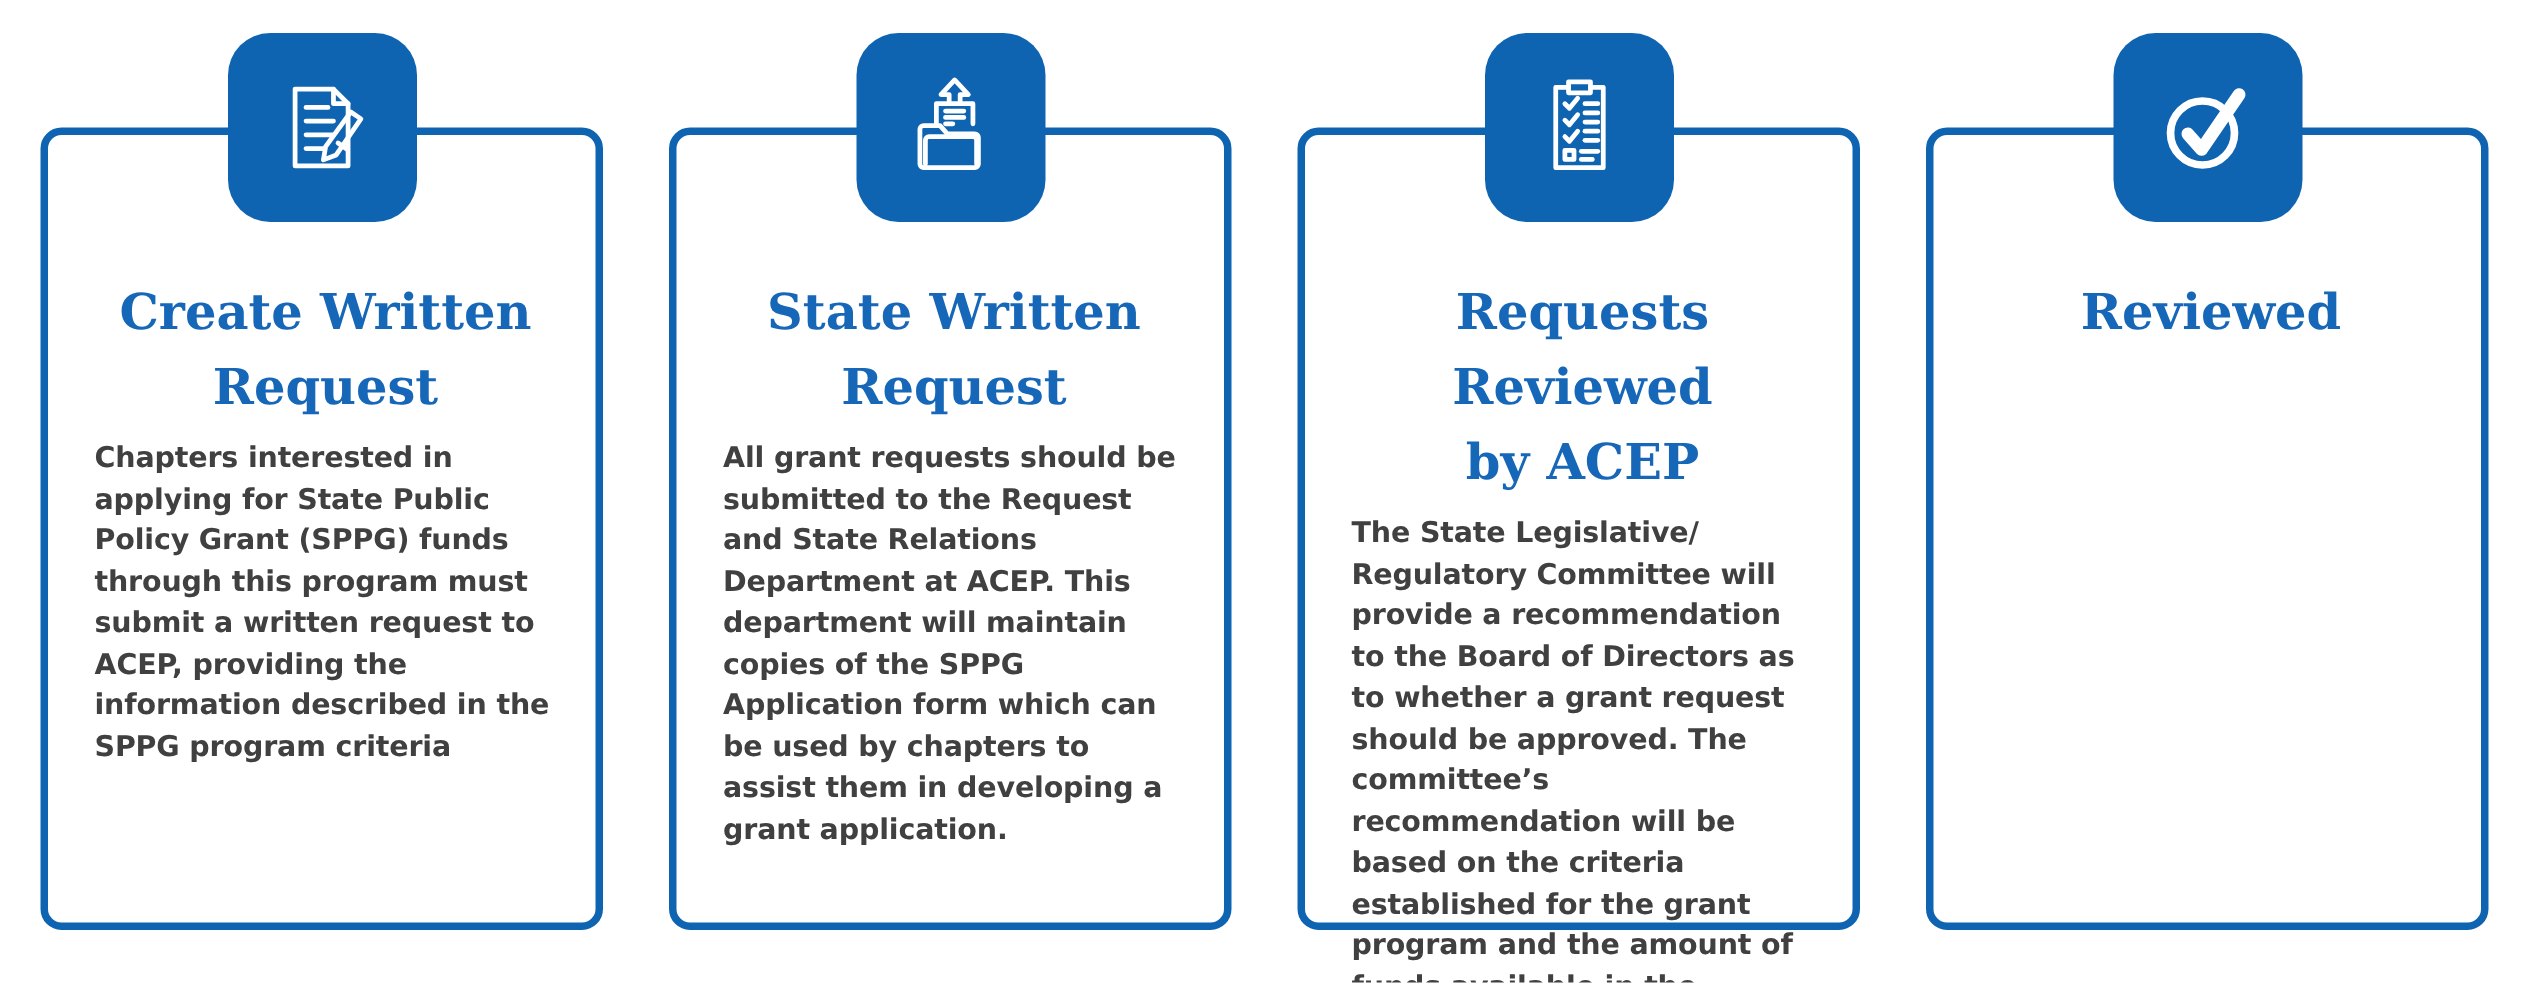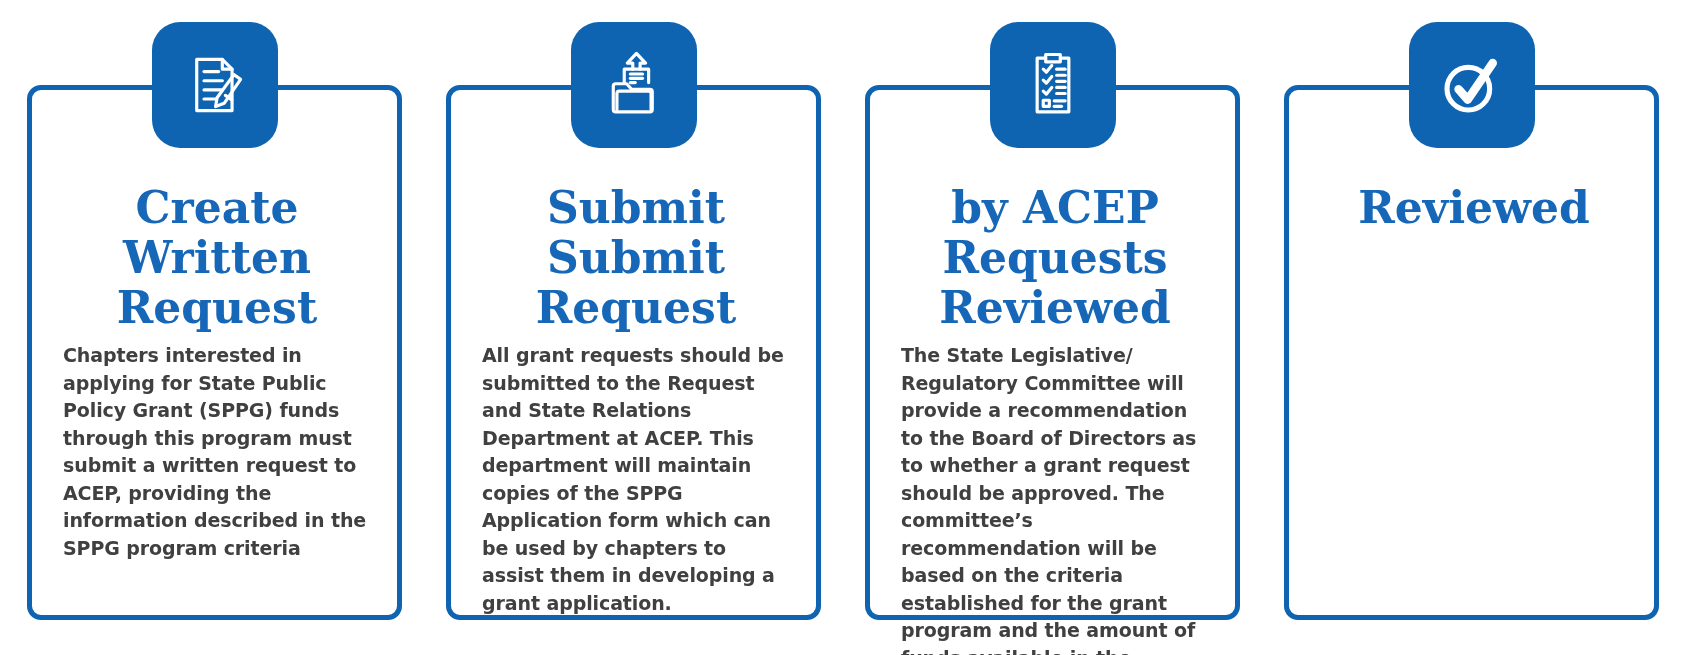--- a/index.html
+++ b/index.html
@@ -39,21 +39,21 @@
     display: flex;
     align-items: center;
     justify-content: center;
   }
   .badge svg { width: 78px; height: 78px; display: block; }
   .card-title {
     margin-top: 93px;
     text-align: center;
     font-family: "DejaVu Serif", serif;
     font-weight: bold;
-    font-size: 44px;
+    font-size: 33px;
     line-height: 50px;
     color: #1767B8;
   }
   .card-body {
     margin-top: 9px;
     font-size: 19px;
     line-height: 27.5px;
     color: #404040;
     letter-spacing: -0.1px;
     font-weight: bold;
@@ -84,21 +84,21 @@
           <path d="M47.5 23.5 l5.5 3.8 -13.5 19.7 -7 2.7 1.2 -7.2 z"></path>
           <path d="M40.5 40.5 l5.3 3.7"></path>
         </svg>
       </span>
     </div>
   </div>
 
   <div class="step">
     <div class="card">
       <div class="card-title">
-        <div>Submit Submit</div>
+        <div>State Written</div>
         <div>Request</div>
       </div>
       <div class="card-body">All grant requests should be submitted to the Request and State Relations Department at ACEP. This department will maintain copies of the SPPG Application form which can be used by chapters to assist them in developing a grant application.</div>
     </div>
     <div class="badge">
       <span>
         <svg viewBox="0 0 64 64" fill="none" stroke="#ffffff" stroke-width="2.6" stroke-linecap="round" stroke-linejoin="round">
           <path d="M24 30 v-11 h20 v11"></path>
           <path d="M29 23 h10"></path>
           <path d="M29 26.5 h10"></path>
@@ -107,22 +107,22 @@
           <path d="M15 52 v-19 a2 2 0 0 1 2 -2 h9 l4 4.5 h15 a2 2 0 0 1 2 2 v14.5 a2 2 0 0 1 -2 2 h-28 a2 2 0 0 1 -2 -2 z"></path>
           <path d="M18 52 v-13 a2 2 0 0 1 2 -2 h24 a2 2 0 0 1 2 2 v13"></path>
         </svg>
       </span>
     </div>
   </div>
 
   <div class="step">
     <div class="card">
       <div class="card-title">
+        <div>Requests Reviewed</div>
         <div>by ACEP</div>
-        <div>Requests Reviewed</div>
       </div>
       <div class="card-body">The State Legislative/ Regulatory Committee will provide a recommendation to the Board of Directors as to whether a grant request should be approved. The committee’s recommendation will be based on the criteria established for the grant program and the amount of funds available in the program.</div>
     </div>
     <div class="badge">
       <span>
         <svg viewBox="0 0 64 64" fill="none" stroke="#ffffff" stroke-width="2.6" stroke-linecap="round" stroke-linejoin="round">
           <path d="M26 10 h-7 v44 h26 v-44 h-7"></path>
           <path d="M26 7 h12 v6 h-12 z"></path>
           <path d="M24 19 l2.5 2.5 4.5 -5.5"></path>
           <path d="M24 28 l2.5 2.5 4.5 -5.5"></path>

